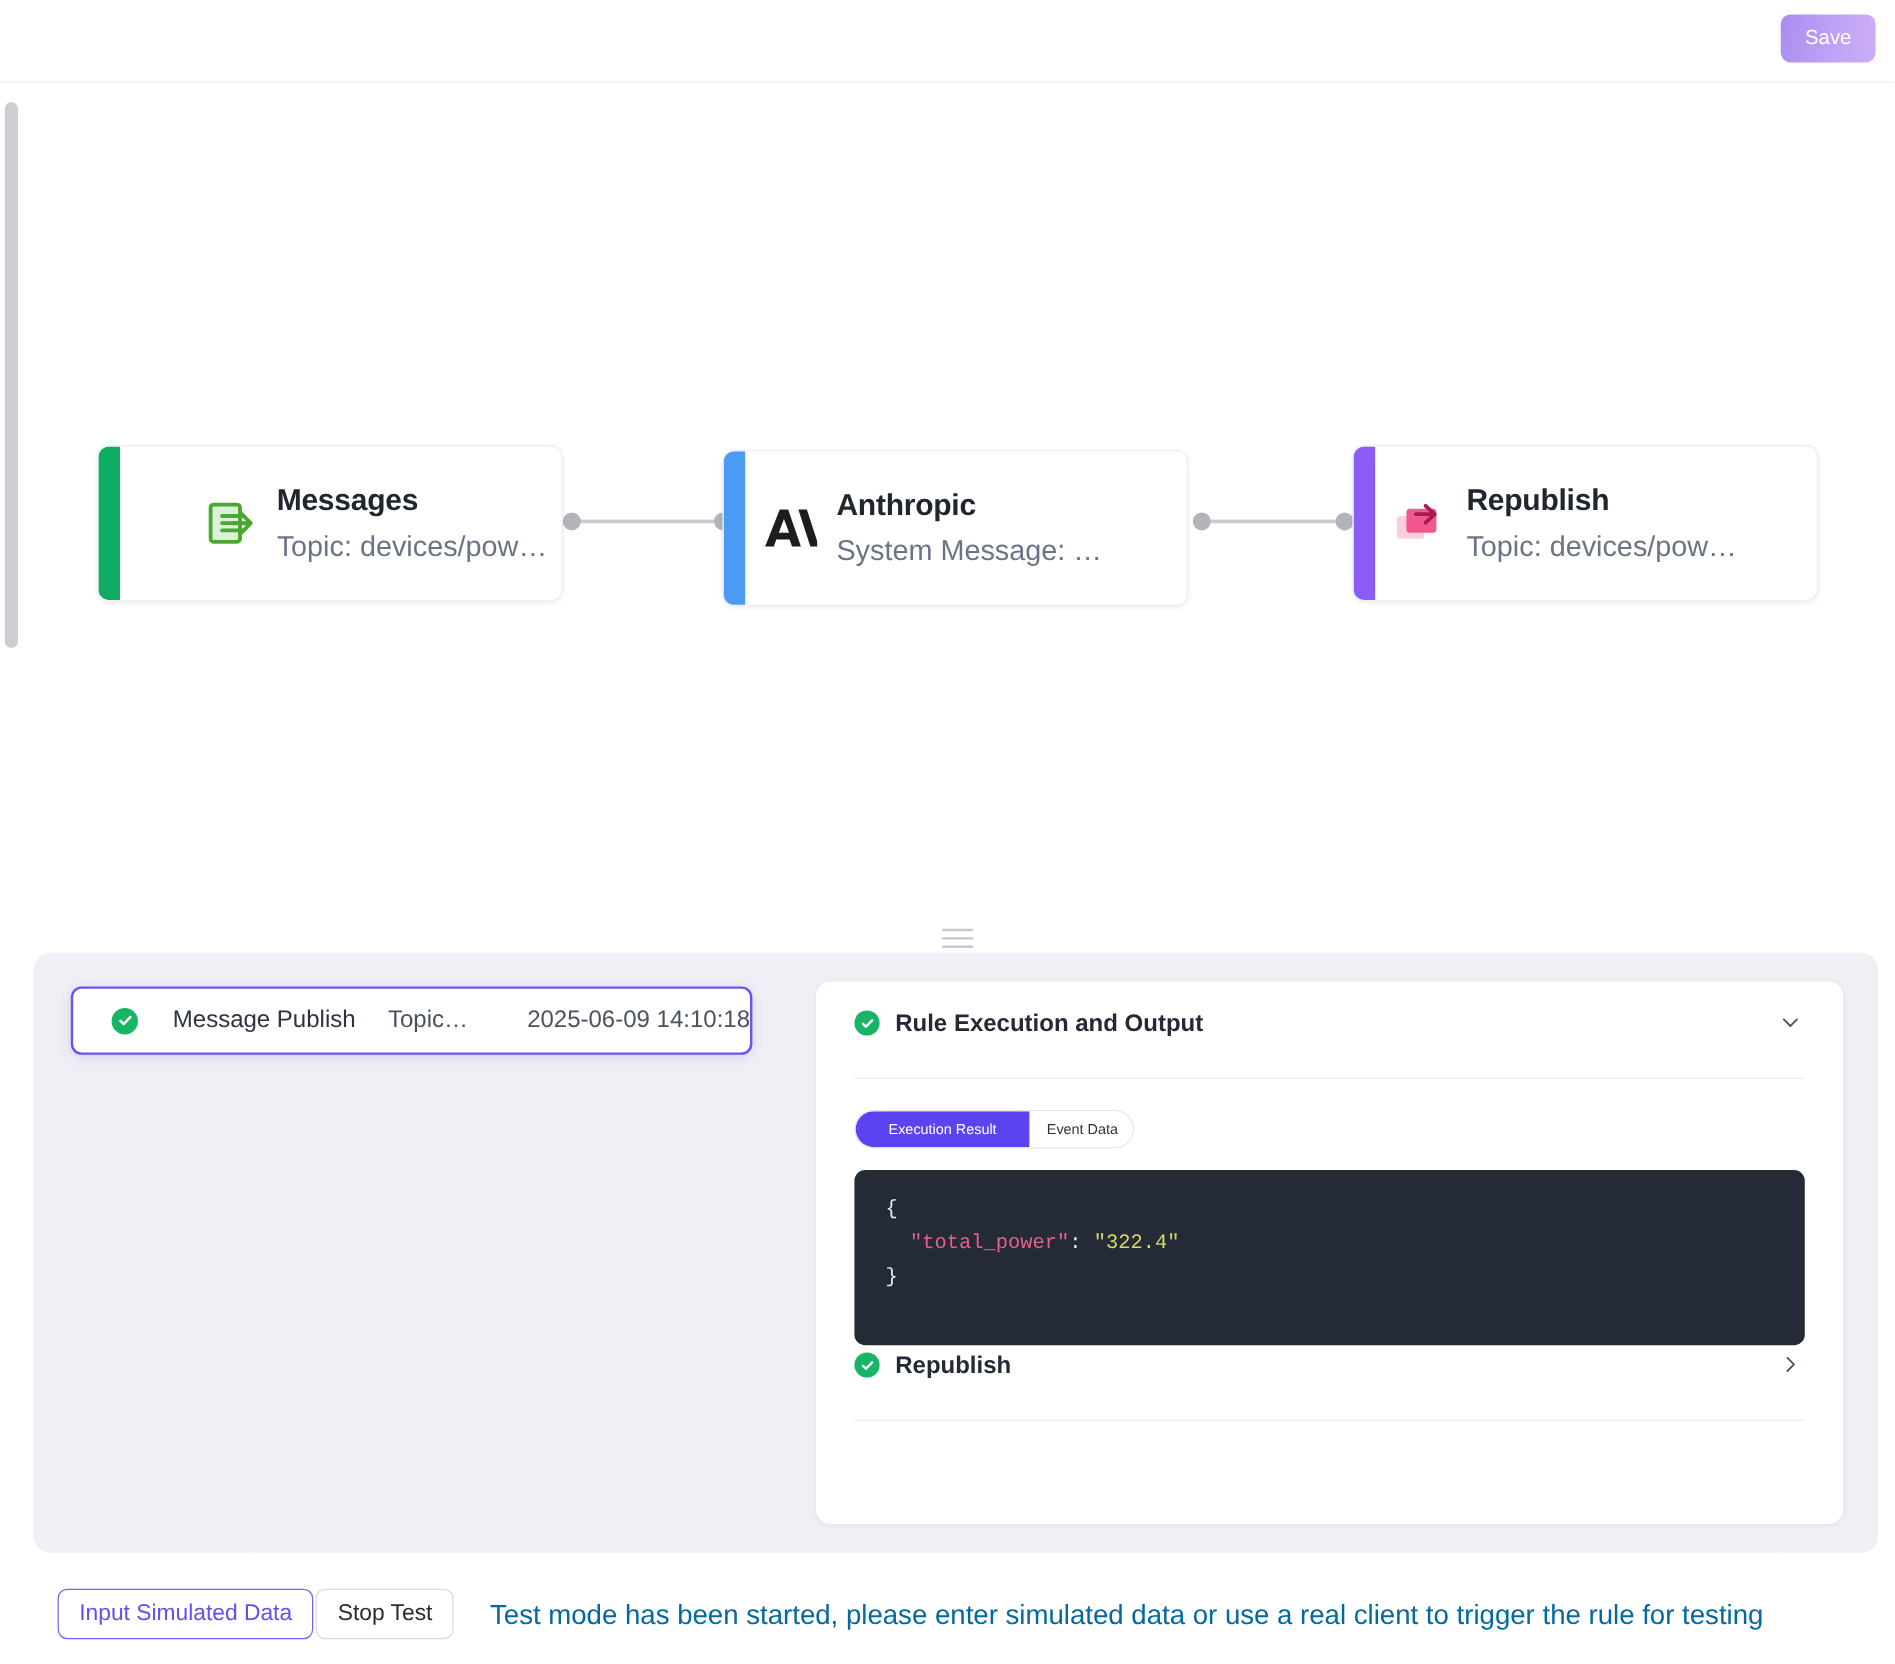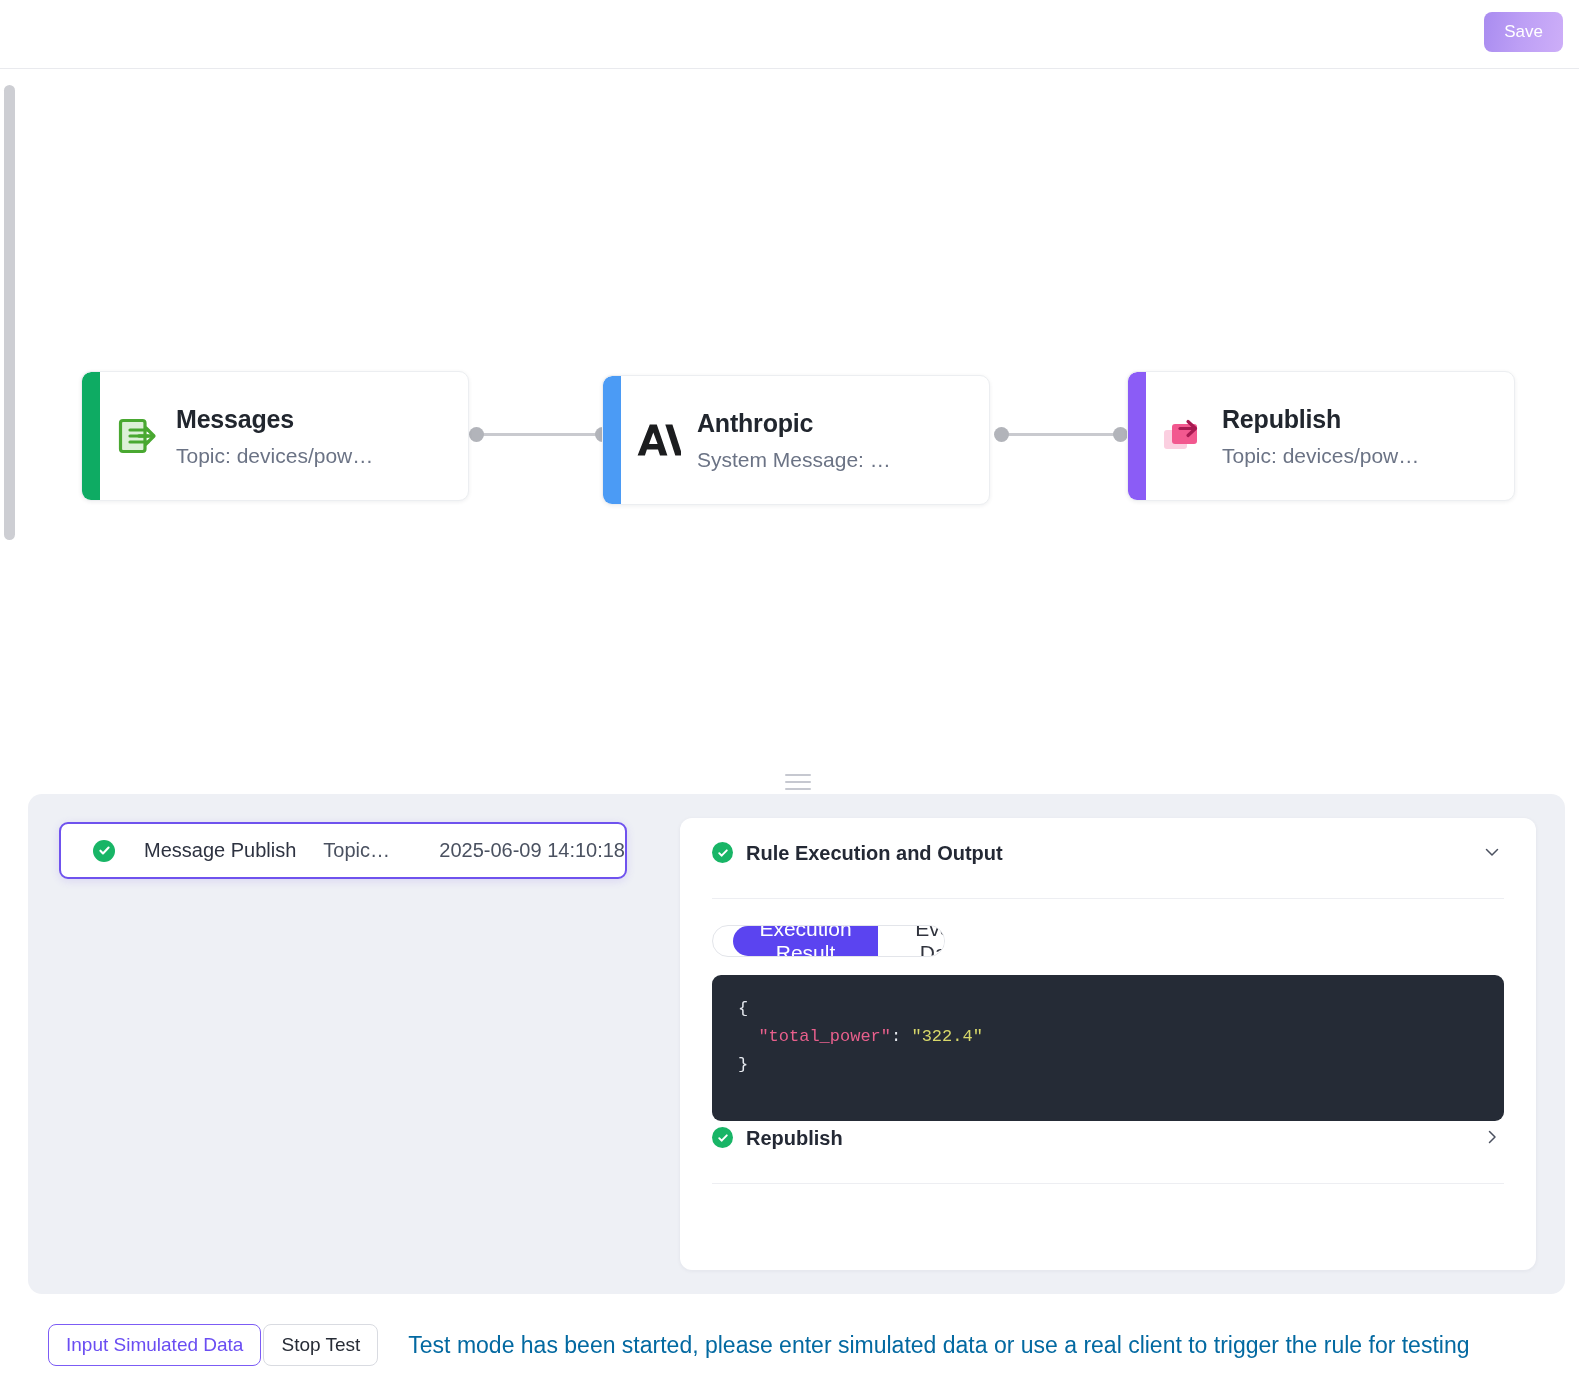--- a/index.html
+++ b/index.html
@@ -101,28 +101,28 @@
   }
   .node-title {
     font-size: 25px;
     font-weight: bold;
     color: #21262e;
     letter-spacing: -.2px;
     white-space: nowrap;
   }
   .node-sub {
     margin-top: 10px;
-    font-size: 21px;
+    font-size: 24px;
     color: #6b7385;
     white-space: nowrap;
     overflow: hidden;
     text-overflow: ellipsis;
   }
 
-  #node-messages   { left: 81px;   top: 302px; width: 388px; }
+  #node-messages   { left: 81px;   top: 302px; width: 388px; justify-content: flex-end; }
   #node-anthropic  { left: 602px;  top: 306px; width: 388px; }
   #node-republish  { left: 1127px; top: 302px; width: 388px; }
 
   .port {
     position: absolute;
     width: 15px; height: 15px;
     border-radius: 50%;
     background: #b2b4ba;
     top: 358px;
     cursor: crosshair;
@@ -266,27 +266,26 @@
     border: 1px solid #e3e5ea;
     border-radius: 16px;
     overflow: hidden;
   }
   .tab {
     flex: none;
     height: 30px;
     display: flex;
     align-items: center;
     justify-content: center;
-    font-size: 21px;
+    font-size: 12px;
     color: #30333d;
     background: #ffffff;
     cursor: pointer;
     border: none;
     font-family: "Liberation Sans", sans-serif;
-    margin-left: 20px;
   }
   .tab.active {
     background: #5b44f0;
     color: #ffffff;
   }
   #tab-exec { width: 145px; border-radius: 15px 0 0 15px; }
   #tab-event { width: 88px; }
 
   .code-block {
     margin: 18px 32px 0 32px;

